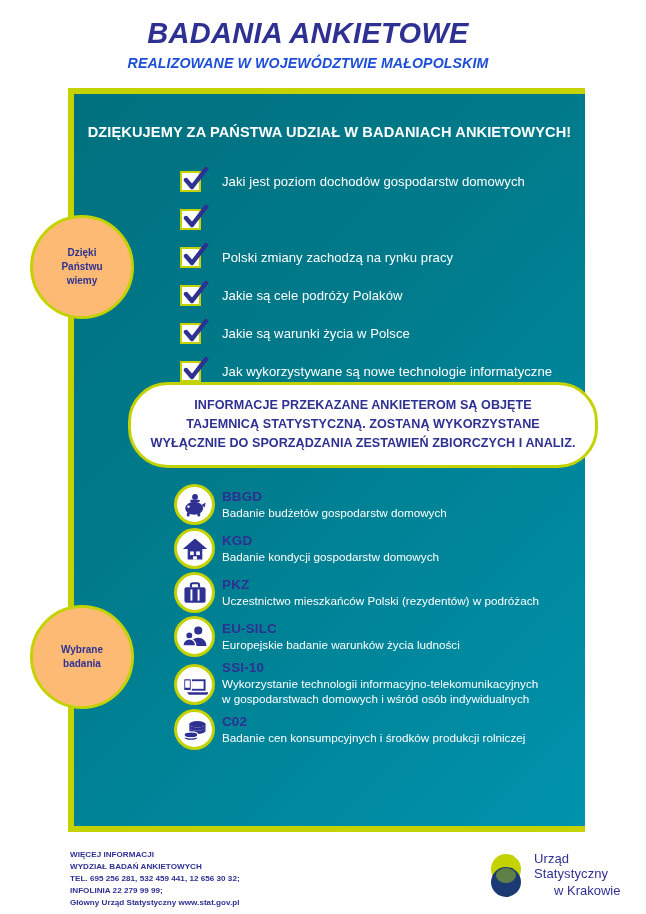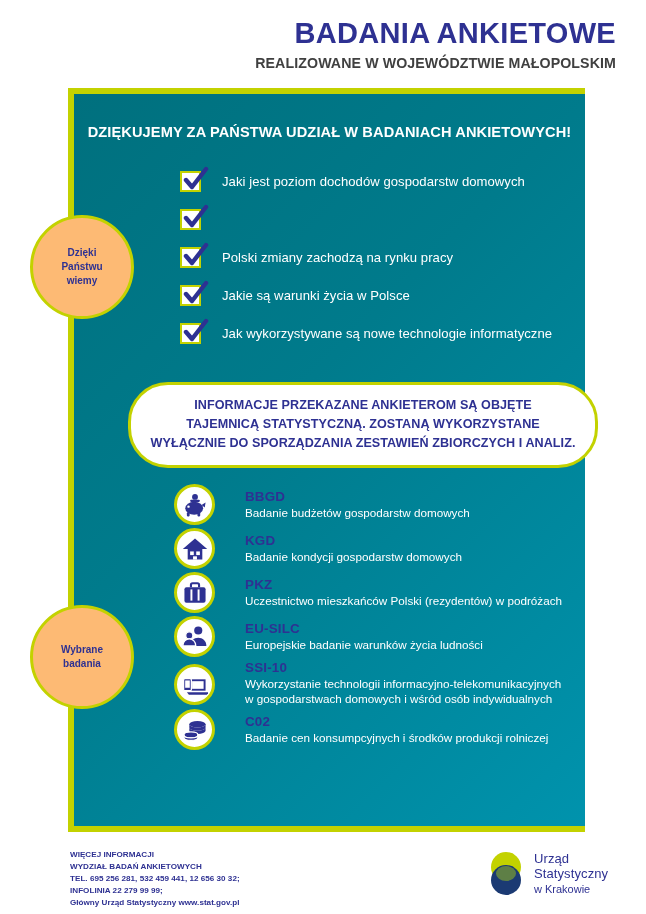--- a/index.html
+++ b/index.html
@@ -5,27 +5,27 @@
   html,body{margin:0;padding:0;}
   body{
     width:646px;height:914px;position:relative;overflow:hidden;
     background:#ffffff;
     font-family:"Liberation Sans","DejaVu Sans",sans-serif;
     -webkit-font-smoothing:antialiased;
   }
   .poster{position:absolute;inset:0;}
 
   
-  .header{position:absolute;left:0;top:18px;width:616px;text-align:right;}
+  .header{position:absolute;left:0;top:18px;width:616px;text-align:center;font-style:italic;}
   .title{
     font-size:29px;font-weight:bold;color:#2e3192;letter-spacing:0.3px;
     line-height:1.06;
   }
   .subtitle{
-    margin-top:6px;font-size:14.2px;font-weight:bold;color:#404040;
+    margin-top:6px;font-size:14.2px;font-weight:bold;color:#1d4ed8;
     letter-spacing:0.1px;
   }
 
   
   .panel{
     position:absolute;left:68px;top:88px;width:517px;height:744px;
     background:linear-gradient(135deg,#00707e 0%,#007b8c 42%,#0093ad 100%);
     border-left:6px solid #c3d200;
     border-top:6px solid #c3d200;
     border-right:0;
@@ -65,21 +65,21 @@
 
   
   .surveys{position:absolute;left:100px;top:390px;}
   .survey-row{display:flex;align-items:center;margin-bottom:3px;}
   .sicon{
     width:41px;height:41px;border-radius:50%;background:#ffffff;
     border:3px solid #c3d200;box-sizing:border-box;flex:0 0 auto;
     display:flex;align-items:center;justify-content:center;
   }
   .sicon svg{width:26px;height:26px;fill:#2e3192;}
-  .stext{margin-left:30px;}
+  .stext{margin-left:7px;}
   .scode{
     color:#2e3192;font-size:13.4px;font-weight:bold;line-height:1.12;
     letter-spacing:0.2px;
   }
   .sdesc{
     color:#ffffff;font-size:11.7px;line-height:1.3;margin-top:1px;
     white-space:pre-line;
   }
   .row-ssi .sicon{align-self:flex-start;margin-top:4px;}
   .row-ssi{align-items:flex-start;}
@@ -110,21 +110,21 @@
   .logo-mark .c-bot{
     position:absolute;left:4px;top:14px;width:30px;height:30px;border-radius:50%;
     background:#1b3a73;
   }
   .logo-mark .c-ov{
     position:absolute;left:9px;top:15px;width:20px;height:15px;border-radius:50%;
     background:#6a8c3e;opacity:.85;
   }
   .logo-text{margin-left:7px;color:#2e3192;}
   .logo-text .l1{font-size:13px;line-height:1.18;letter-spacing:.1px;}
-  .logo-text .l2{font-size:11px;line-height:1.2;margin-top:1px;}
+  .logo-text .l2{font-size:13px;line-height:1.2;margin-top:1px;margin-left:20px;}
 </style>
 </head>
 <body>
 
 <div class="poster">
 
   <div class="header">
     <div class="title">BADANIA ANKIETOWE</div>
     <div class="subtitle">REALIZOWANE W WOJEWÓDZTWIE MAŁOPOLSKIM</div>
   </div>
@@ -155,20 +155,28 @@
 
         <div class="check-row">
           <div class="cbox">
             <svg viewBox="0 0 28 28">
                 <path d="M5 14 L11 21 L25 3" fill="none" stroke="#2e3192" stroke-width="4.4" stroke-linecap="round" stroke-linejoin="round"></path>
               </svg>
           </div>
           <div class="check-label">Polski zmiany zachodzą na rynku pracy</div>
         </div>
 
+        <div class="check-row">
+          <div class="cbox">
+            <svg viewBox="0 0 28 28">
+                <path d="M5 14 L11 21 L25 3" fill="none" stroke="#2e3192" stroke-width="4.4" stroke-linecap="round" stroke-linejoin="round"></path>
+              </svg>
+          </div>
+          <div class="check-label">Jakie są cele podróży Polaków</div>
+        </div>
 
         <div class="check-row">
           <div class="cbox">
             <svg viewBox="0 0 28 28">
                 <path d="M5 14 L11 21 L25 3" fill="none" stroke="#2e3192" stroke-width="4.4" stroke-linecap="round" stroke-linejoin="round"></path>
               </svg>
           </div>
           <div class="check-label">Jakie są warunki życia w Polsce</div>
         </div>
 

